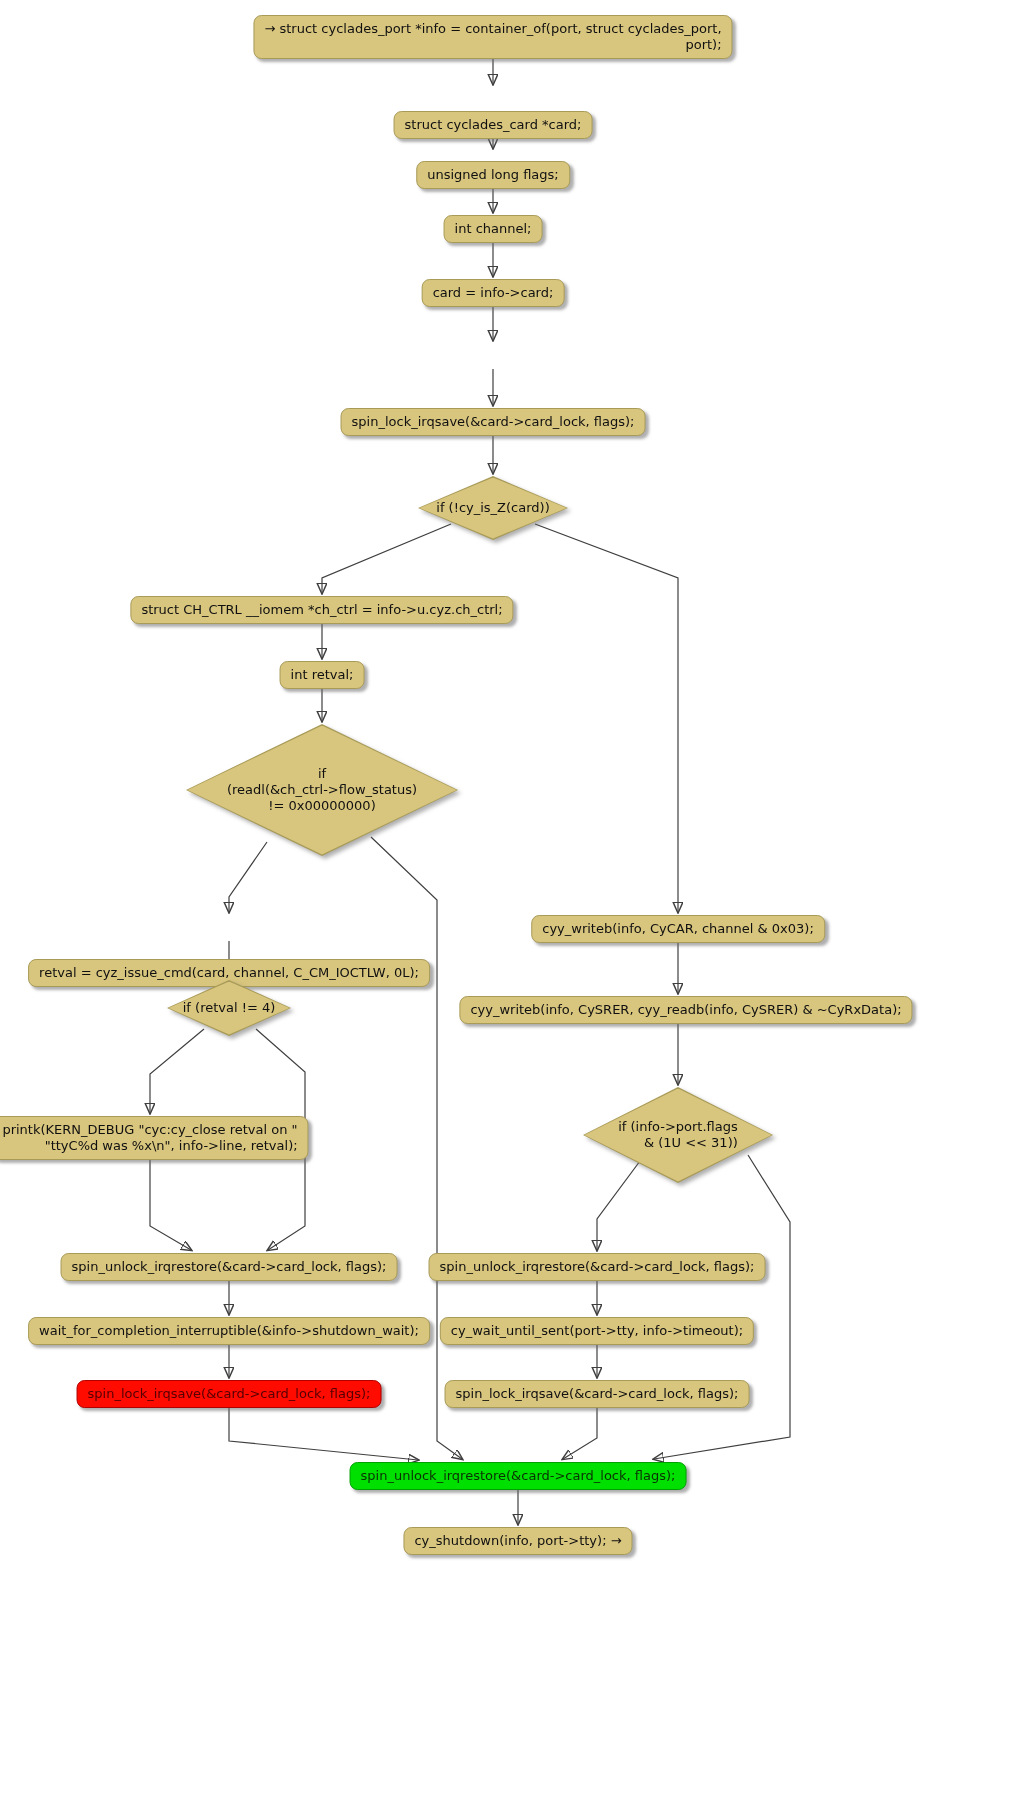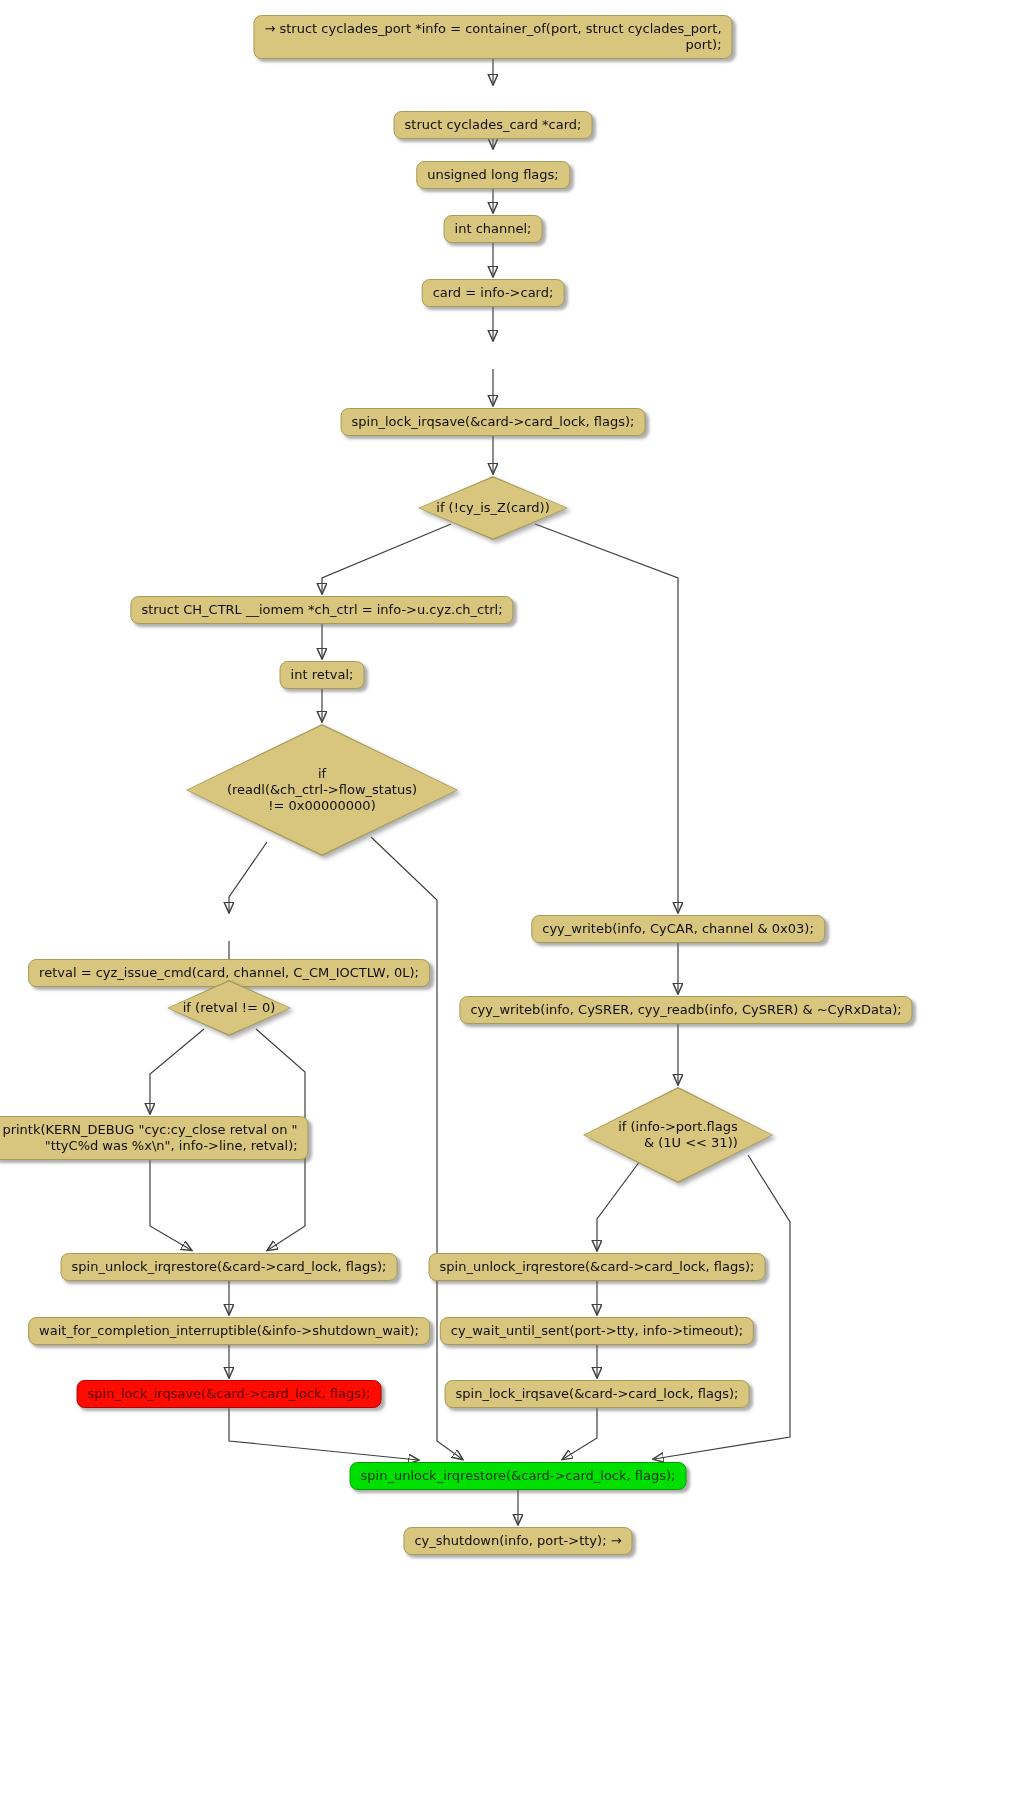--- a/index.html
+++ b/index.html
@@ -91,21 +91,21 @@
     <div class="diamond-shape"></div>
     <span class="diamond-label">if
 (readl(&amp;ch_ctrl-&gt;flow_status)
 != 0x00000000)</span>
   </div>
 
   <div class="node" style="left:229px; top:915px;margin-top:44px;">retval = cyz_issue_cmd(card, channel, C_CM_IOCTLW, 0L);</div>
 
   <div class="diamond" style="left:167px; top:980px; width:124px; height:56px;">
     <div class="diamond-shape"></div>
-    <span class="diamond-label">if (retval != 0)</span>
+    <span class="diamond-label">if (retval != 4)</span>
   </div>
 
   <div class="node" style="left:150px; top:1116px;">printk(KERN_DEBUG "cyc:cy_close retval on "
 "ttyC%d was %x\n", info-&gt;line, retval);</div>
   <div class="node" style="left:229px; top:1253px;">spin_unlock_irqrestore(&amp;card-&gt;card_lock, flags);</div>
   <div class="node" style="left:229px; top:1317px;">wait_for_completion_interruptible(&amp;info-&gt;shutdown_wait);</div>
   <div class="node red" style="left:229px; top:1380px;">spin_lock_irqsave(&amp;card-&gt;card_lock, flags);</div>
 
   <div class="node" style="left:678px; top:915px;">cyy_writeb(info, CyCAR, channel &amp; 0x03);</div>
   <div class="node" style="left:678px; top:996px;margin-left:8px;">cyy_writeb(info, CySRER, cyy_readb(info, CySRER) &amp; ~CyRxData);</div>

